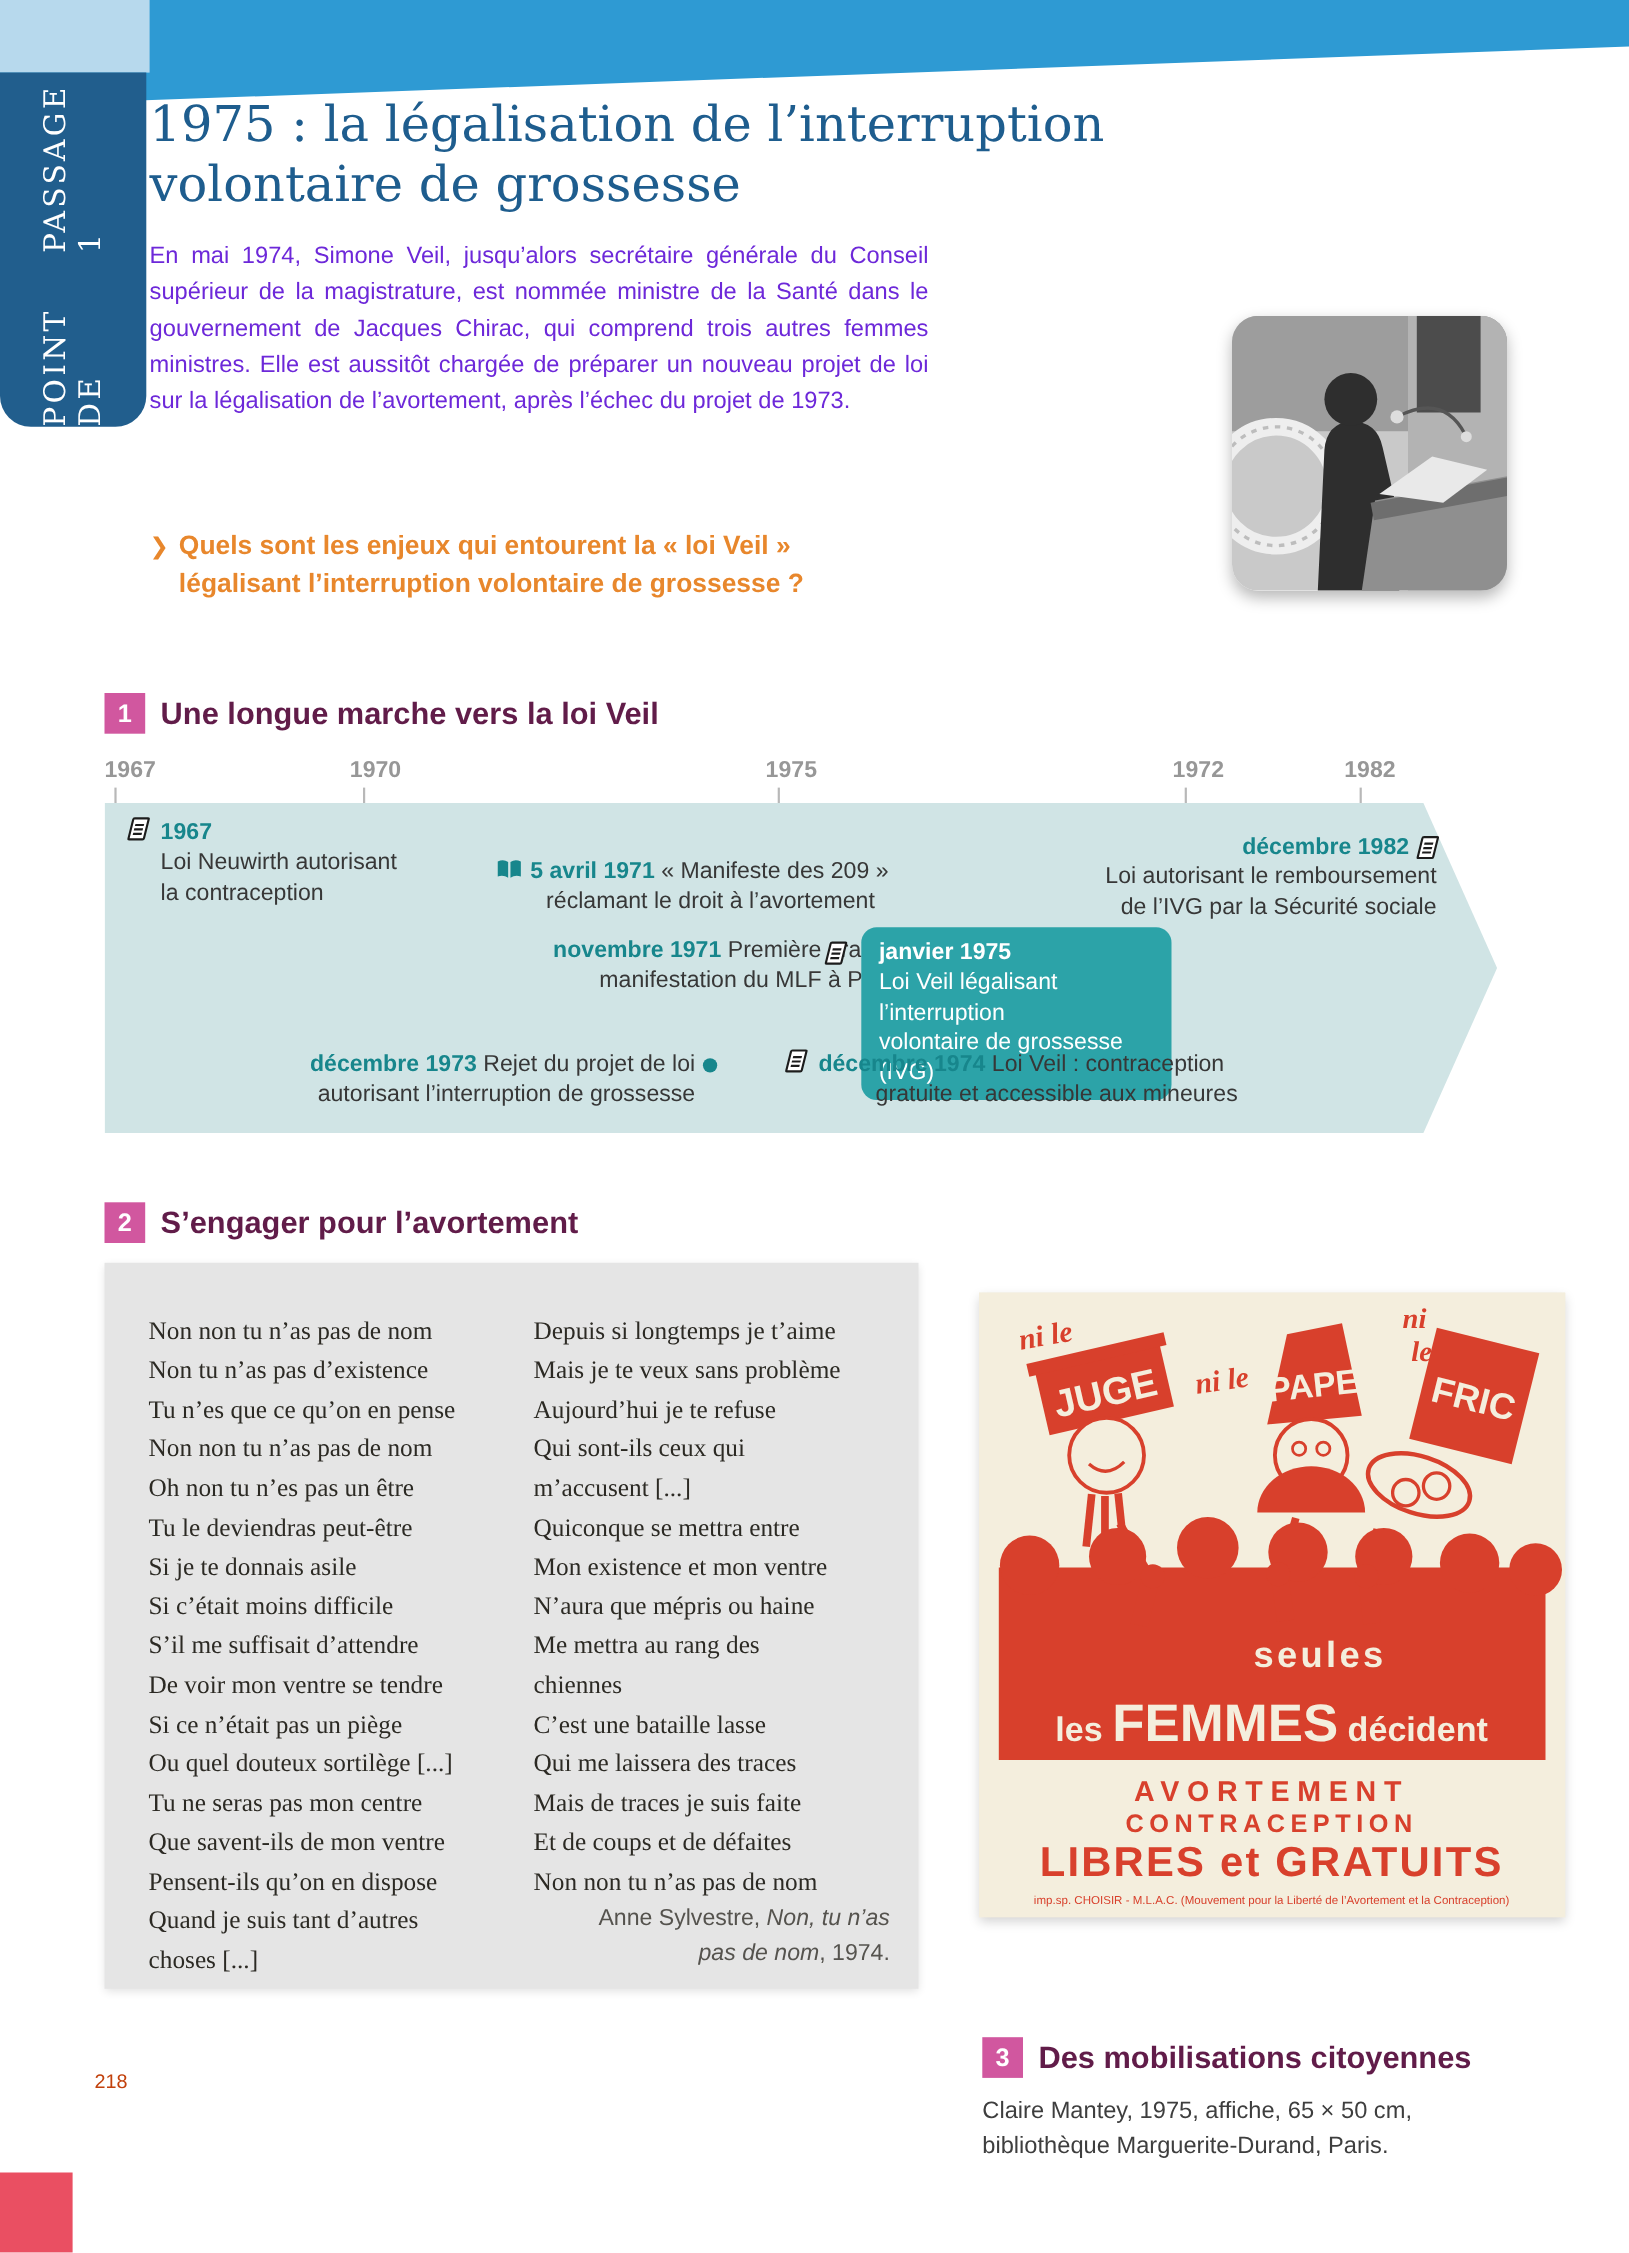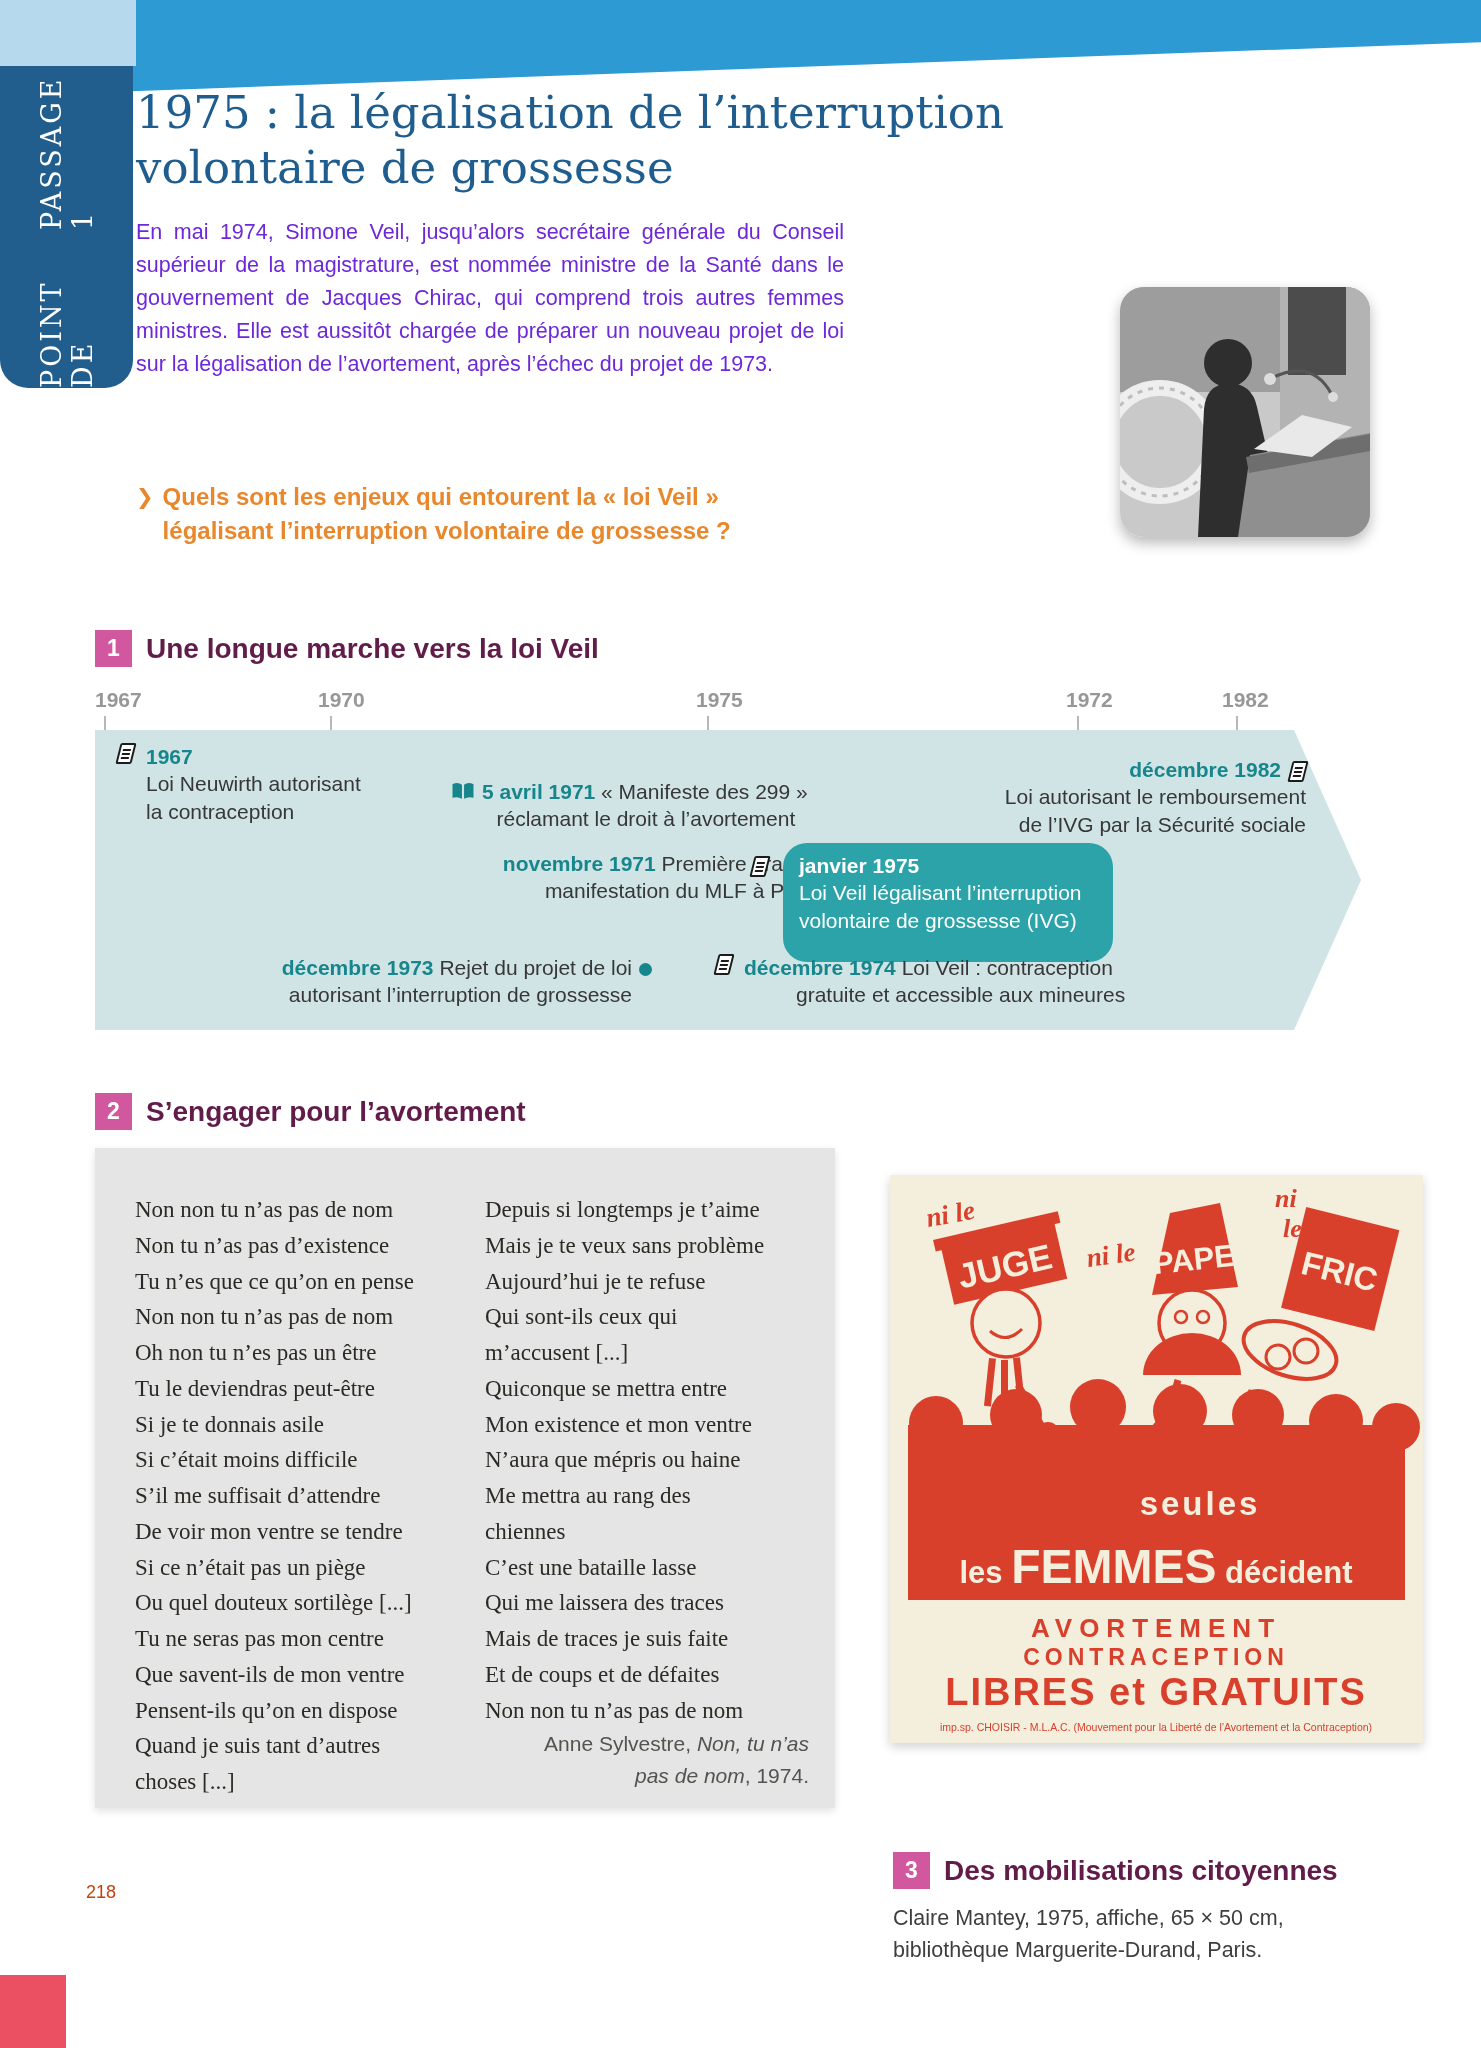--- a/index.html
+++ b/index.html
@@ -87,23 +87,23 @@
     vertical-align:middle; flex:0 0 auto;
   }
   .book-icon { vertical-align:-3px; margin-right:6px; }
   .ev.flex { display:flex; gap:12px; align-items:flex-start; }
   .ev1 { left:118px; top:55px; }
   .ev2 { left:450px; top:90px; }
   .ev2 .l2 { text-align:center; padding-left:34px; }
   .ev3 { left:190px; top:162px; width:648px; text-align:right; }
   .ev4-icon { position:absolute; left:752px; top:168px; }
   .ev4 {
-    left:783px; top:155px; width:330px;
-    background:#2ca3a8; color:#ffffff; border-radius:24px;
-    padding:9px 16px 28px;
+    left:783px; top:155px; width:282px;
+    background:#2ca3a8; color:#ffffff; border-radius:14px;
+    padding:9px 16px 12px;
   }
   .ev4 .ev-date { color:#ffffff; display:block; }
   .ev5 { left:160px; top:266px; width:492px; text-align:right; }
   .ev6 { left:716px; top:266px; }
   .ev6 .l2 { padding-left:52px; }
   .ev7 { left:958px; top:68px; width:348px; text-align:right; }
   .ev7 .doc-icon { margin-left:9px; }
   
   .song-box {
     position:absolute; left:95px; top:1148px; width:740px; height:660px;
@@ -207,21 +207,21 @@
         <div>la contraception</div>
       </div>
     </div>
 
     <div class="ev ev2">
       <div class="l1">
         <svg class="book-icon" width="26" height="21" viewBox="0 0 24 20">
           <path d="M2 3 Q7 0.5 11 3.5 L11 17 Q7 14.5 2 16 Z" fill="#17868c"></path>
           <path d="M22 3 Q17 0.5 13 3.5 L13 17 Q17 14.5 22 16 Z" fill="#17868c"></path>
         </svg><span class="ev-date">5 avril 1971</span>
-        <span>« Manifeste des 299 »</span>
+        <span>« Manifeste des 209 »</span>
       </div>
       <div class="l2">réclamant le droit à l’avortement</div>
     </div>
 
     <div class="ev ev3">
       <div class="l1">
         <span class="ev-date">novembre 1971</span>
         <span>Première grande</span><span class="dot"></span>
       </div>
       <div class="l2" style="padding-right:20px;">manifestation du MLF à Paris</div>

